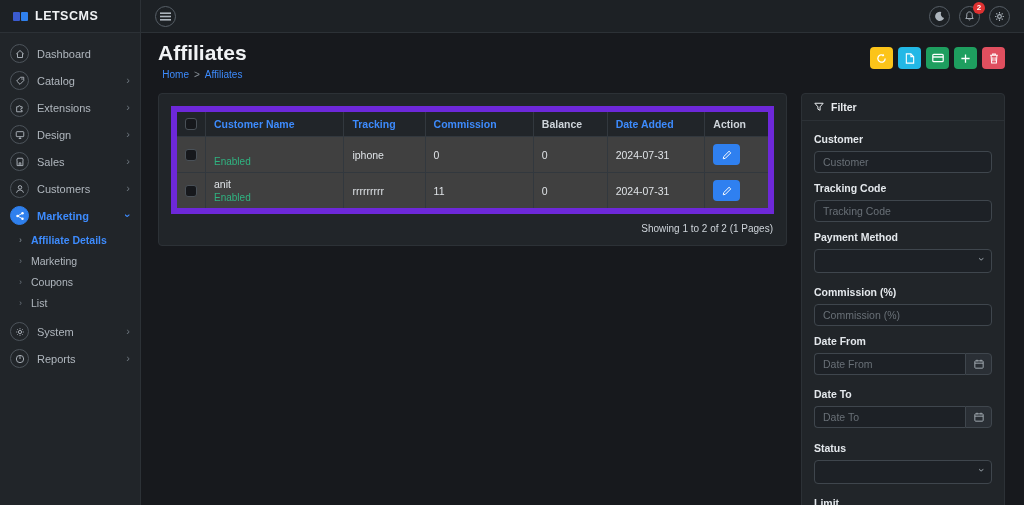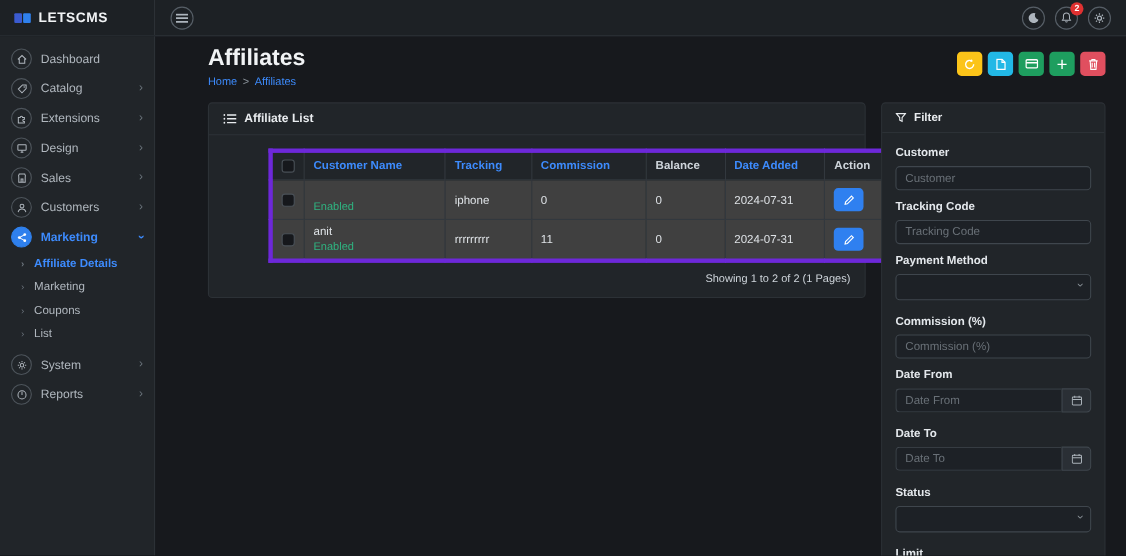--- a/index.html
+++ b/index.html
@@ -19,55 +19,55 @@
   .brand-logo i { display:block; width:7px; height:9px; border-radius:1px; }
   .brand-logo i:nth-child(1){ background:#3b5bd0; }
   .brand-logo i:nth-child(2){ background:#2f80ed; }
   .brand-name { font-weight:bold; font-size:12.5px; letter-spacing:.5px; color:#f1f3f5;text-align:right; }
   .topbar-main { flex:1; display:flex; align-items:center; padding:0 14px; }
   .icon-btn { width:21px; height:21px; border:1px solid #565e66; border-radius:50%; display:flex; align-items:center; justify-content:center; color:#adb5bd; background:transparent; cursor:pointer; position:relative; }
   .topbar-icons { margin-left:auto; display:flex; gap:9px; align-items:center; }
   .badge { position:absolute; top:-5px; right:-6px; min-width:12px; height:12px; border-radius:7px; background:#e03131; color:#fff; font-size:8px; line-height:12px; text-align:center; padding:0 2px; font-weight:bold; }
 
   
-  .layout { display:flex; height:472px;gap:31px; }
+  .layout { display:flex; height:472px; }
   .sidebar { width:141px; background:#212529; border-right:1px solid #2c3136; padding-top:7px; flex:none; }
   .menu-item { display:flex; align-items:center; gap:8px; padding:4px 10px; color:#b0b7be; cursor:pointer; height:27px; }
   .icon-circle { width:19px; height:19px; border:1px solid #4d545b; border-radius:50%; display:flex; align-items:center; justify-content:center; color:#b0b7be; flex:none; }
   .mi-label { font-size:11px; }
   .chev { margin-left:auto; color:#6c757d; font-size:11px; line-height:1; }
   .chev.down { transform:rotate(90deg); }
   .menu-item.active { color:#3d8bfd; font-weight:bold; }
   .menu-item.active .icon-circle { background:#2f80ed; border-color:#2f80ed; color:#fff; }
   .menu-item.active .chev { color:#3d8bfd; }
   .submenu-item { display:flex; align-items:center; gap:9px; padding:3px 10px 3px 19px; color:#b0b7be; font-size:10.5px; height:21px; cursor:pointer; }
   .submenu-item .caret { color:#6c757d; font-size:9px; }
   .submenu-item.active { color:#3d8bfd; font-weight:bold; }
 
   
   .main { flex:1; padding:8px 19px 0 17px; }
   .title-row { display:flex; align-items:flex-start; }
   .page-title { font-size:21px; font-weight:bold; color:#f1f3f5; }
-  .breadcrumb { margin-top:4px; font-size:10px; display:flex; gap:5px; align-items:center; }
+  .breadcrumb { margin-top:4px; font-size:10px; display:flex; gap:5px; align-items:center;justify-content:center; }
   .breadcrumb a { color:#3d8bfd; text-decoration:none; cursor:pointer; }
   .crumb-sep { color:#868e96; }
   .action-buttons { margin-left:auto; display:flex; gap:5px; margin-top:6px; }
   .abtn { width:23px; height:22px; border:none; border-radius:4px; display:flex; align-items:center; justify-content:center; color:#fff; cursor:pointer; }
   .abtn.yellow { background:#fcc419; }
   .abtn.cyan   { background:#22b8e6; }
   .abtn.green  { background:#1e9e5f; }
   .abtn.red    { background:#e04f5f; }
 
   .content-row { display:flex; gap:14px; margin-top:13px; align-items:flex-start; }
 
   
   .card { background:#212529; border:1px solid #2c3136; border-radius:4px; flex:1; }
   .card-header { display:flex; align-items:center; gap:7px; padding:8px 13px; border-bottom:1px solid #2c3136; font-size:11px; font-weight:bold; color:#e9ecef; }
   .card-body { padding:12px 12px 0 12px; }
-  table.grid { width:100%; border-collapse:collapse; border:4px solid #6d28d9; font-size:10.5px;margin-left:42px; }
+  table.grid { width:100%; border-collapse:collapse; border:6px solid #6d28d9; font-size:10.5px; }
   .grid th, .grid td { border:1px solid #32383e; padding:5px 8px; text-align:left; vertical-align:middle; }
   .grid thead tr { background:#212529; }
   .grid thead th { font-weight:bold; color:#ced4da; padding:6px 8px; }
   .grid thead th a { color:#3d8bfd; text-decoration:none; cursor:pointer; }
   .grid tbody tr { background:#404040; }
   .grid tbody td { height:33px; }
   .col-check { width:26px; text-align:center; }
   .col-name { width:148px; }
   .col-track { width:84px; }
   .col-comm { width:112px; }
@@ -319,37 +319,20 @@
                 <path d="M0.8 2.5 H9.2 M3.5 2.5 V1.2 H6.5 V2.5 M1.8 2.5 L2.4 11 H7.6 L8.2 2.5 M3.8 4.5 V9 M6.2 4.5 V9" fill="none" stroke="#fff" stroke-width="1.1"></path>
               </svg>
           </span>
         </button>
       </div>
     </div>
 
     <div class="content-row">
 
       <div class="card">
-        <div class="card-header">
-          <span>
-            <svg width="12" height="10" viewBox="0 0 12 10">
-                <g stroke="#e9ecef" stroke-width="1.3">
-                  <line x1="3.4" y1="1.5" x2="12" y2="1.5"></line>
-                  <line x1="3.4" y1="5" x2="12" y2="5"></line>
-                  <line x1="3.4" y1="8.5" x2="12" y2="8.5"></line>
-                </g>
-                <g fill="#e9ecef">
-                  <circle cx="0.9" cy="1.5" r="0.9"></circle>
-                  <circle cx="0.9" cy="5" r="0.9"></circle>
-                  <circle cx="0.9" cy="8.5" r="0.9"></circle>
-                </g>
-              </svg>
-          </span>
-          <span>Affiliate List</span>
-        </div>
         <div class="card-body">
           <table class="grid">
             <thead>
               <tr>
                 <th class="col-check">
                     <input type="checkbox" class="cb" style="">
                   </th>
                 <th class="col-name"><a>Customer Name</a></th>
                 <th class="col-track"><a>Tracking</a></th>
                 <th class="col-comm"><a>Commission</a></th>

